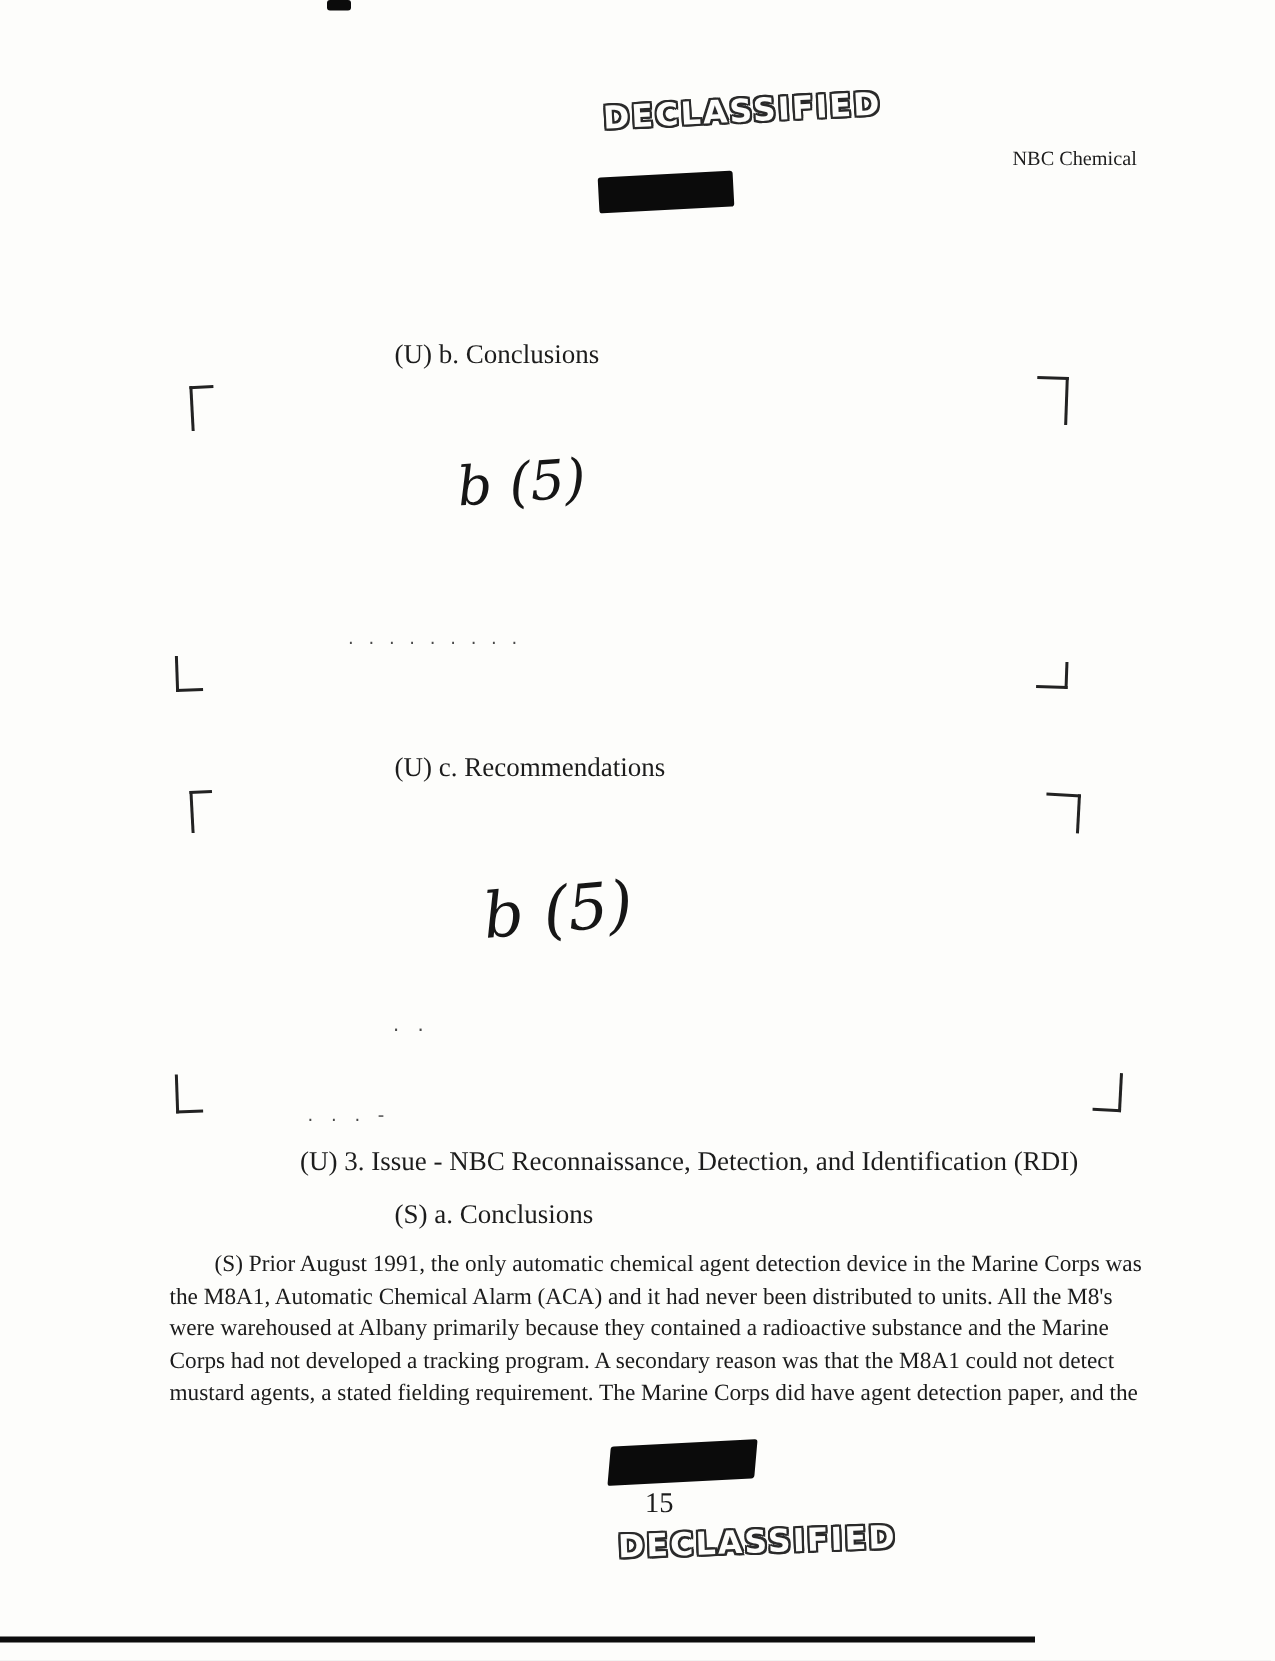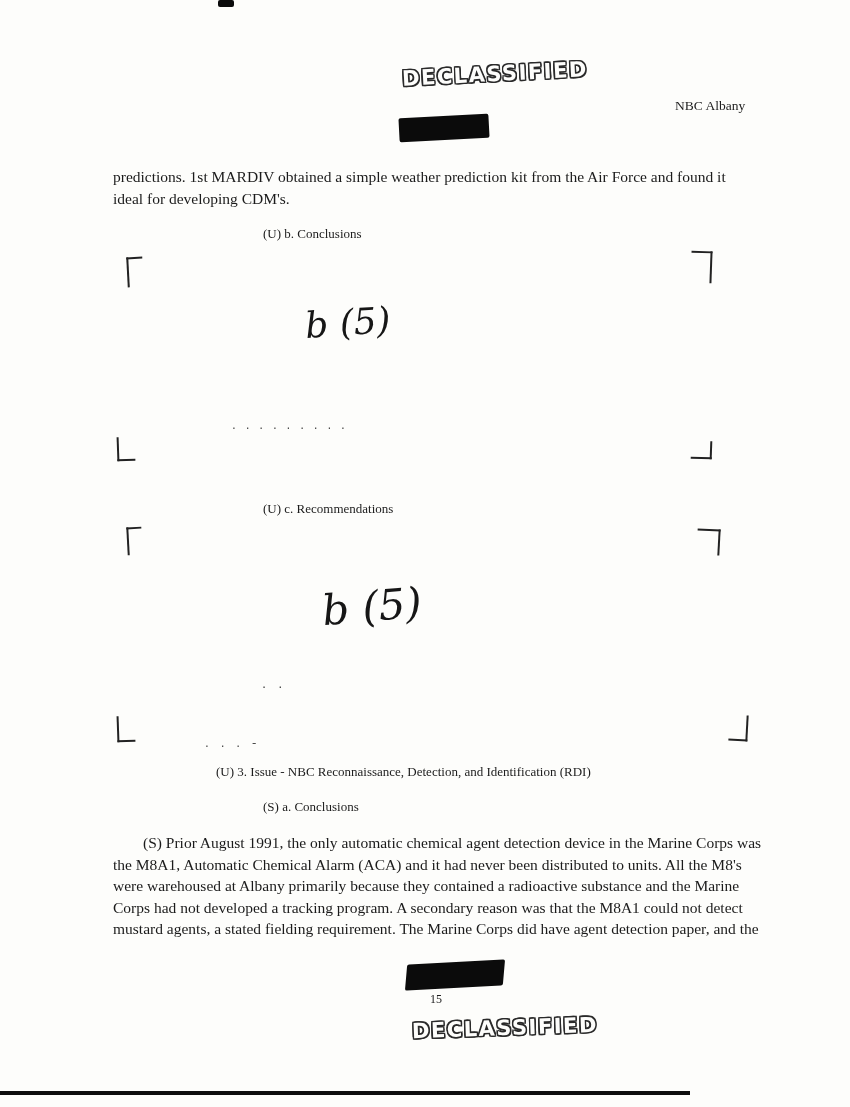--- a/index.html
+++ b/index.html
@@ -33,21 +33,21 @@
     white-space: nowrap;
   }
 
   .body-text {
     font-size: 15.5px;
     line-height: 21.5px;
     color: #1b1b1b;
   }
 
   .heading {
-    font-size: 13px;
+    font-size: 18px;
     white-space: nowrap;
   }
 
   .redaction {
     background: #0b0b0b;
     border-radius: 2px;
   }
 
   .bracket {
     border: 0 solid #222;
@@ -72,25 +72,24 @@
 </style>
 </head>
 <body>
 
 <div class="page">
 
   <div class="abs redaction" style="left:218px; top:0; width:16px; height:7px;"></div>
 
   <div class="abs stamp" style="left:402px; top:62px; font-size:21px; transform:rotate(-3deg);">DECLASSIFIED</div>
 
-  <div class="abs heading" style="left:675px; top:98px; font-size:13.5px;">NBC Albany</div>
+  <div class="abs heading" style="left:675px; top:98px; font-size:13.5px;">NBC Chemical</div>
 
   <div class="abs redaction" style="left:399px; top:116px; width:90px; height:24px; transform:rotate(-3deg);"></div>
 
-  <div class="abs body-text" style="left:113px; top:166px; width:638px;">predictions.  1st MARDIV obtained a simple weather prediction kit from the Air Force and found it ideal for developing CDM's.</div>
 
   <div class="abs heading" style="left:263px; top:226px;">(U) b.  Conclusions</div>
 
   <div class="abs bracket" style="left:127px; top:257px; width:14px; height:28px; border-top-width:2px; border-left-width:2px; transform:rotate(-3deg);"></div>
   <div class="abs bracket" style="left:691px; top:251px; width:19px; height:30px; border-top-width:2px; border-right-width:2px; transform:rotate(2deg);"></div>
 
   <div class="abs handwriting" style="left:305px; top:302px; font-size:36px; transform:rotate(-4deg);">b (5)</div>
 
   <div class="abs artifact" style="left:232px; top:418px; font-size:12px; letter-spacing:3px;">.   .  .    . . .   . . .</div>
 
@@ -104,27 +103,27 @@
 
   <div class="abs handwriting" style="left:322px; top:582px; font-size:42px; transform:rotate(-5deg);">b (5)</div>
 
   <div class="abs artifact" style="left:262px; top:676px; font-size:13px; letter-spacing:4px;">.     .</div>
 
   <div class="abs bracket" style="left:117px; top:716px; width:16px; height:24px; border-left-width:2px; border-bottom-width:2px; transform:rotate(-2deg);"></div>
   <div class="abs bracket" style="left:729px; top:715px; width:17px; height:24px; border-right-width:2px; border-bottom-width:2px; transform:rotate(3deg);"></div>
 
   <div class="abs artifact" style="left:205px; top:736px; font-size:12px; letter-spacing:4px;">.      .          .    -</div>
 
-  <div class="abs heading" style="left:216px; top:764px;">(U) 3.  Issue - NBC Reconnaissance, Detection, and Identification (RDI)</div>
+  <div class="abs heading" style="left:200px; top:764px;">(U) 3.  Issue - NBC Reconnaissance, Detection, and Identification (RDI)</div>
 
   <div class="abs heading" style="left:263px; top:799px;">(S) a.  Conclusions</div>
 
   <div class="abs body-text" style="left:113px; top:832px; width:650px; text-indent:30px;">(S) Prior August 1991, the only automatic chemical agent detection device in the Marine Corps was the M8A1, Automatic Chemical Alarm (ACA) and it had never been distributed to units.  All the M8's were warehoused at Albany primarily because they contained a radioactive substance and the Marine Corps had not developed a tracking program.  A secondary reason was that the M8A1 could not detect mustard agents, a stated fielding requirement.  The Marine Corps did have agent detection paper, and the</div>
 
   <div class="abs redaction" style="left:406px; top:962px; width:98px; height:26px; transform:rotate(-3deg) skewX(-8deg);"></div>
 
-  <div class="abs heading" style="left:430px; top:992px; font-size:12px;">15</div>
+  <div class="abs heading" style="left:430px; top:992px; font-size:19px;">15</div>
 
   <div class="abs stamp" style="left:412px; top:1016px; font-size:21px; transform:rotate(-2deg);">DECLASSIFIED</div>
 
   <div class="abs rule" style="left:0; top:1091px; width:690px; height:4px;"></div>
 
 </div>
 
 </body></html>

